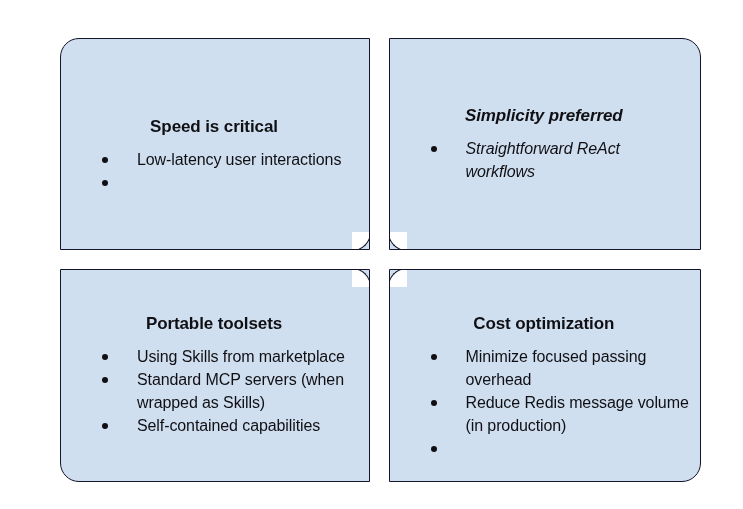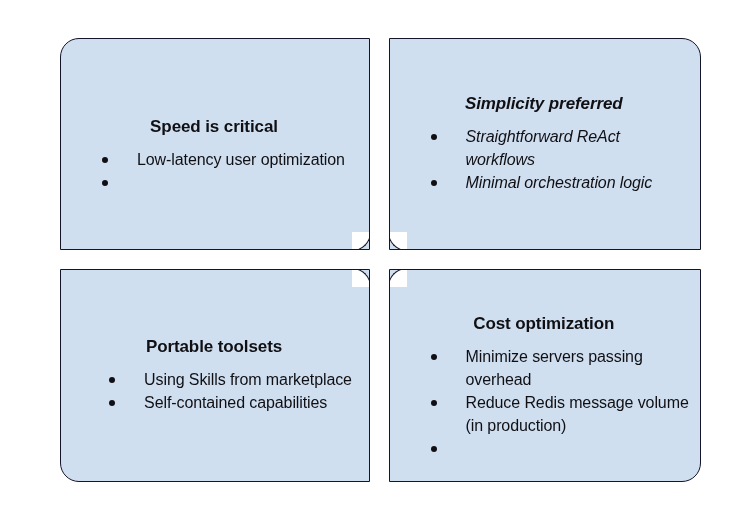--- a/index.html
+++ b/index.html
@@ -101,65 +101,65 @@
 <body>
 
 <div id="quadrant-board">
 
   <section class="quad-card tl">
     <div class="corner-notch"></div>
     <h2 class="card-heading">Speed is critical</h2>
     <ul class="bullet-list">
       <li class="bullet-item">
         <span class="bullet-dot"></span>
-        <span>Low-latency user optimization</span>
+        <span>Low-latency user interactions</span>
       </li>
       <li class="bullet-item">
         <span class="bullet-dot"></span>
       </li>
     </ul>
   </section>
 
   <section class="quad-card tr">
     <div class="corner-notch"></div>
     <h2 class="card-heading">Simplicity preferred</h2>
     <ul class="bullet-list">
       <li class="bullet-item">
         <span class="bullet-dot"></span>
         <span>Straightforward ReAct workflows</span>
       </li>
-      <li class="bullet-item">
-        <span class="bullet-dot"></span>
-        <span>Minimal orchestration logic</span>
-      </li>
     </ul>
   </section>
 
   <section class="quad-card bl">
     <div class="corner-notch"></div>
     <h2 class="card-heading">Portable toolsets</h2>
     <ul class="bullet-list">
       <li class="bullet-item">
         <span class="bullet-dot"></span>
         <span>Using Skills from marketplace</span>
+      </li>
+      <li class="bullet-item">
+        <span class="bullet-dot"></span>
+        <span>Standard MCP servers (when wrapped as Skills)</span>
       </li>
       <li class="bullet-item">
         <span class="bullet-dot"></span>
         <span>Self-contained capabilities</span>
       </li>
     </ul>
   </section>
 
   <section class="quad-card br">
     <div class="corner-notch"></div>
     <h2 class="card-heading">Cost optimization</h2>
     <ul class="bullet-list">
       <li class="bullet-item">
         <span class="bullet-dot"></span>
-        <span>Minimize servers passing overhead</span>
+        <span>Minimize focused passing overhead</span>
       </li>
       <li class="bullet-item">
         <span class="bullet-dot"></span>
         <span>Reduce Redis message volume (in production)</span>
       </li>
       <li class="bullet-item">
         <span class="bullet-dot"></span>
       </li>
     </ul>
   </section>

